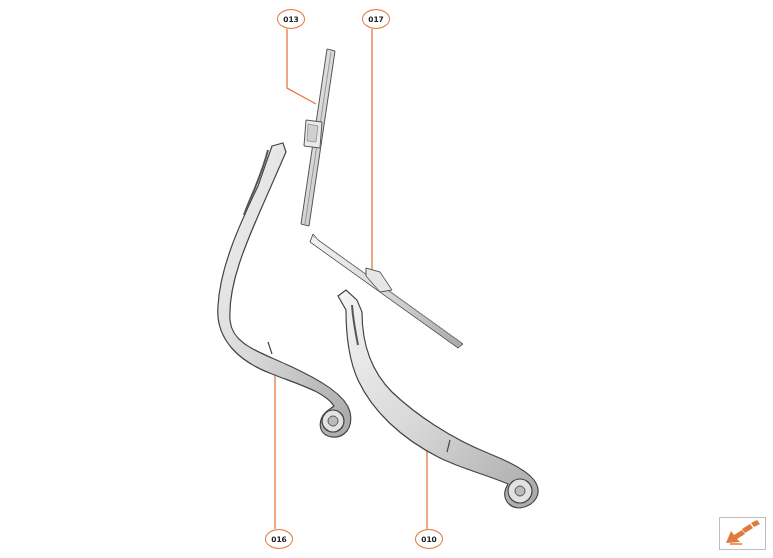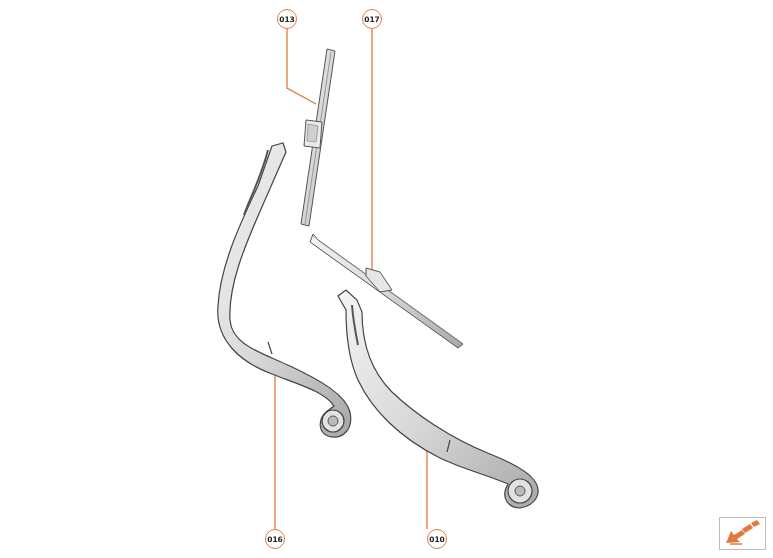--- a/index.html
+++ b/index.html
@@ -1,19 +1,19 @@
 <!DOCTYPE html>
 <html><head>
   <meta charset="utf-8">
   <style>
     html, body { margin: 0; padding: 0; background: #ffffff; }
     body { width: 773px; height: 558px; position: relative; overflow: hidden; font-family: "DejaVu Sans", sans-serif; }
     .canvas { position: absolute; left: 0; top: 0; width: 773px; height: 558px; }
     .callout {
-      position: absolute; width: 20px; height: 20px; border-radius: 50%;
+      position: absolute; width: 28px; height: 20px; border-radius: 50%;
       border: 1.5px solid #e07a3e; background: #fff; box-sizing: border-box;
       display: flex; align-items: center; justify-content: center;
       font-size: 7.5px; font-weight: bold; color: #222; cursor: pointer;
       font-family: "DejaVu Sans", sans-serif;
     }
     .nav-btn {
       position: absolute; left: 719px; top: 517px; width: 47px; height: 33px;
       border: 1px solid #bdbdbd; background: #fff; box-sizing: border-box; cursor: pointer;
     }
   </style>
@@ -62,21 +62,21 @@
     <path d="M352,305 C353,320 356,335 358,345" stroke="#555" stroke-width="2" fill="none"></path>
     <line x1="450" y1="440" x2="447" y2="452" stroke="#444" stroke-width="1.2"></line>
     <circle cx="520" cy="491" r="12" fill="#e2e2e2" stroke="#444" stroke-width="1.2"></circle>
     <circle cx="520" cy="491" r="5" fill="#bbb" stroke="#555" stroke-width="1"></circle>
   </g>
 </svg>
 
 <div class="callout" style="left:277px; top:9px;">013</div>
 <div class="callout" style="left:362px; top:9px;">017</div>
 <div class="callout" style="left:265px; top:529px;">016</div>
-<div class="callout" style="left:427px; top:529px;">010</div>
+<div class="callout" style="left:415px; top:529px;">010</div>
 
 <div class="nav-btn">
   <svg width="45" height="31" viewBox="0 0 45 31">
     <polygon points="6,25 11,13 14,17 22,12 25,16 17,21 20,24" fill="#e07a3e"></polygon>
     <polygon points="22,11 30,6 33,10 25,15" fill="#e07a3e"></polygon>
     <polygon points="31,5 37,2 40,6 34,9" fill="#e07a3e"></polygon>
     <line x1="10" y1="26" x2="22" y2="26" stroke="#e07a3e" stroke-width="1.5"></line>
   </svg>
 </div>
 

